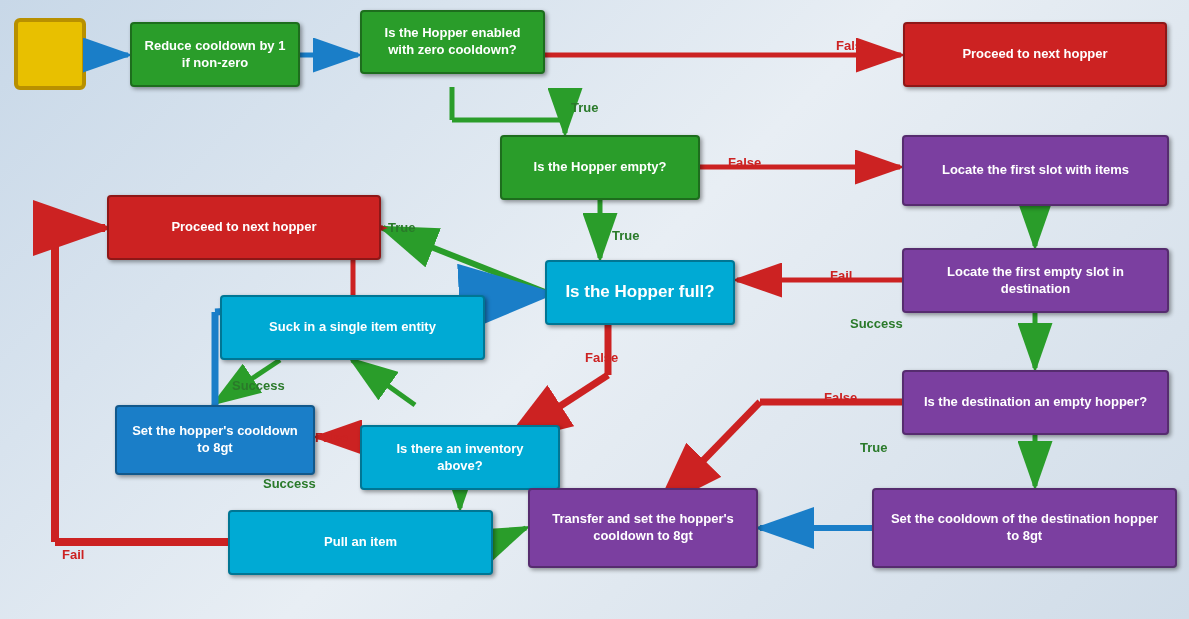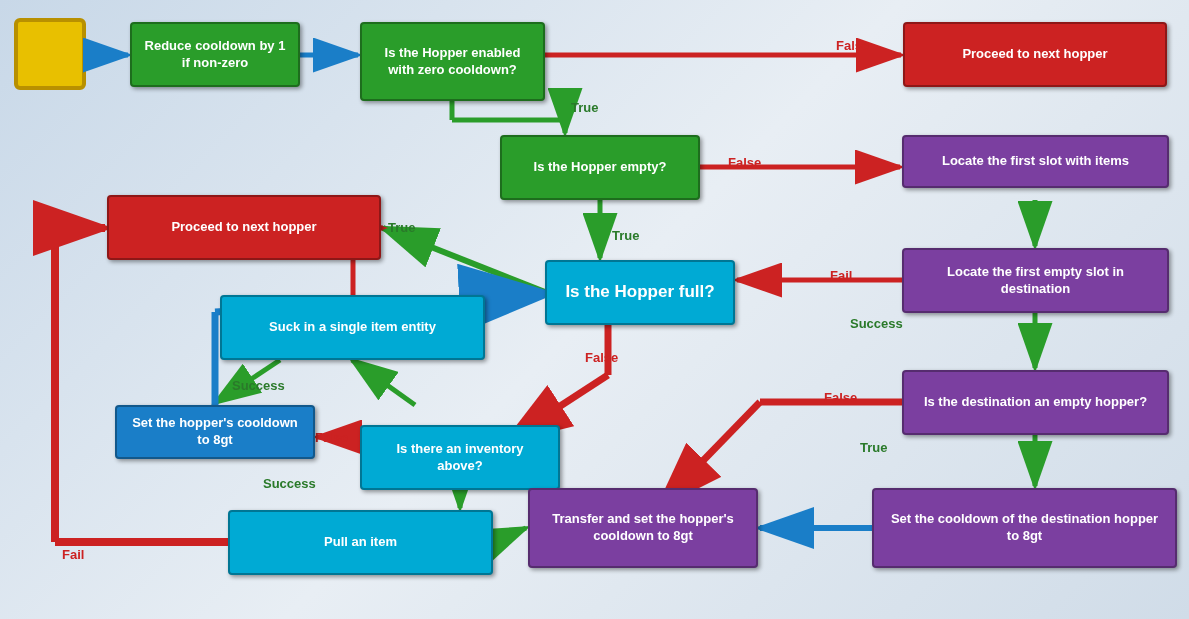--- a/index.html
+++ b/index.html
@@ -146,37 +146,37 @@
 <div style="position:absolute; top:378px; left:232px; font-size:13px; font-weight:bold; color:#2a7a2a;">Success</div>
 <div style="position:absolute; top:390px; left:824px; font-size:13px; font-weight:bold; color:#cc2222;">False</div>
 <div style="position:absolute; top:440px; left:860px; font-size:13px; font-weight:bold; color:#2a7a2a;">True</div>
 <div style="position:absolute; top:476px; left:263px; font-size:13px; font-weight:bold; color:#2a7a2a;">Success</div>
 <div style="position:absolute; top:430px; left:315px; font-size:13px; font-weight:bold; color:#cc2222;">False</div>
 <div style="position:absolute; top:474px; left:425px; font-size:13px; font-weight:bold; color:#2a7a2a;">True</div>
 <div style="position:absolute; top:547px; left:62px; font-size:13px; font-weight:bold; color:#cc2222;">Fail</div>
 
 <div class="node" style="left: 130px; top: 22px; width: 170px; height: 65px; background-color: rgb(42, 157, 42); border: 2px solid rgba(0, 0, 0, 0.3); box-shadow: rgba(0, 0, 0, 0.4) 2px 2px 4px; font-size: 13px;">Reduce cooldown by 1
 if non-zero</div>
-<div class="node" style="left: 360px; top: 22px; width: 185px; height: 79px; background-color: rgb(42, 157, 42); border: 2px solid rgba(0, 0, 0, 0.3); box-shadow: rgba(0, 0, 0, 0.4) 2px 2px 4px; font-size: 13px;">Is the Hopper enabled
+<div class="node" style="left: 360px; top: 10px; width: 185px; height: 64px; background-color: rgb(42, 157, 42); border: 2px solid rgba(0, 0, 0, 0.3); box-shadow: rgba(0, 0, 0, 0.4) 2px 2px 4px; font-size: 13px;">Is the Hopper enabled
 with zero cooldown?</div>
 <div class="node" style="left: 903px; top: 22px; width: 264px; height: 65px; background-color: rgb(204, 34, 34); border: 2px solid rgba(0, 0, 0, 0.3); box-shadow: rgba(0, 0, 0, 0.4) 2px 2px 4px; font-size: 13px;">Proceed to next hopper</div>
 <div class="node" style="left: 500px; top: 135px; width: 200px; height: 65px; background-color: rgb(42, 157, 42); border: 2px solid rgba(0, 0, 0, 0.3); box-shadow: rgba(0, 0, 0, 0.4) 2px 2px 4px; font-size: 13px;">Is the Hopper empty?</div>
-<div class="node" style="left: 902px; top: 135px; width: 267px; height: 53px; background-color: rgb(123, 63, 160); border: 2px solid rgba(0, 0, 0, 0.3); box-shadow: rgba(0, 0, 0, 0.4) 2px 2px 4px; font-size: 13px;">Locate the first slot with
+<div class="node" style="left: 902px; top: 135px; width: 267px; height: 71px; background-color: rgb(123, 63, 160); border: 2px solid rgba(0, 0, 0, 0.3); box-shadow: rgba(0, 0, 0, 0.4) 2px 2px 4px; font-size: 13px;">Locate the first slot with
 items</div>
 <div class="node" style="left: 545px; top: 260px; width: 190px; height: 65px; background-color: rgb(0, 170, 212); border: 2px solid rgba(0, 0, 0, 0.3); box-shadow: rgba(0, 0, 0, 0.4) 2px 2px 4px; font-size: 17px;">Is the Hopper full?</div>
 <div class="node" style="left: 902px; top: 248px; width: 267px; height: 65px; background-color: rgb(123, 63, 160); border: 2px solid rgba(0, 0, 0, 0.3); box-shadow: rgba(0, 0, 0, 0.4) 2px 2px 4px; font-size: 13px;">Locate the first empty
 slot in destination</div>
 <div class="node" style="left: 107px; top: 195px; width: 274px; height: 65px; background-color: rgb(204, 34, 34); border: 2px solid rgba(0, 0, 0, 0.3); box-shadow: rgba(0, 0, 0, 0.4) 2px 2px 4px; font-size: 13px;">Proceed to next hopper</div>
 <div class="node" style="left: 220px; top: 295px; width: 265px; height: 65px; background-color: rgb(0, 170, 212); border: 2px solid rgba(0, 0, 0, 0.3); box-shadow: rgba(0, 0, 0, 0.4) 2px 2px 4px; font-size: 13px;">Suck in a single item
 entity</div>
 <div class="node" style="left: 902px; top: 370px; width: 267px; height: 65px; background-color: rgb(123, 63, 160); border: 2px solid rgba(0, 0, 0, 0.3); box-shadow: rgba(0, 0, 0, 0.4) 2px 2px 4px; font-size: 13px;">Is the destination an
 empty hopper?</div>
 <div class="node" style="left: 360px; top: 405px; width: 200px; height: 65px; background-color: rgb(0, 170, 212); border: 2px solid rgba(0, 0, 0, 0.3); box-shadow: rgba(0, 0, 0, 0.4) 2px 2px 4px; font-size: 13px; margin-top: 20px;">Is there an inventory
 above?</div>
-<div class="node" style="left: 115px; top: 405px; width: 200px; height: 54px; background-color: rgb(26, 126, 200); border: 2px solid rgba(0, 0, 0, 0.3); box-shadow: rgba(0, 0, 0, 0.4) 2px 2px 4px; font-size: 13px;">Set the hopper's
+<div class="node" style="left: 115px; top: 405px; width: 200px; height: 70px; background-color: rgb(26, 126, 200); border: 2px solid rgba(0, 0, 0, 0.3); box-shadow: rgba(0, 0, 0, 0.4) 2px 2px 4px; font-size: 13px;">Set the hopper's
 cooldown to 8gt</div>
 <div class="node" style="left: 228px; top: 510px; width: 265px; height: 65px; background-color: rgb(0, 170, 212); border: 2px solid rgba(0, 0, 0, 0.3); box-shadow: rgba(0, 0, 0, 0.4) 2px 2px 4px; font-size: 13px;">Pull an item</div>
 <div class="node" style="left: 528px; top: 488px; width: 230px; height: 80px; background-color: rgb(123, 63, 160); border: 2px solid rgba(0, 0, 0, 0.3); box-shadow: rgba(0, 0, 0, 0.4) 2px 2px 4px; font-size: 13px;">Transfer and set the
 hopper's cooldown to
 8gt</div>
 <div class="node" style="left: 872px; top: 488px; width: 305px; height: 80px; background-color: rgb(123, 63, 160); border: 2px solid rgba(0, 0, 0, 0.3); box-shadow: rgba(0, 0, 0, 0.4) 2px 2px 4px; font-size: 13px;">Set the cooldown of the
 destination hopper to
 8gt</div>
 
 </body></html>

